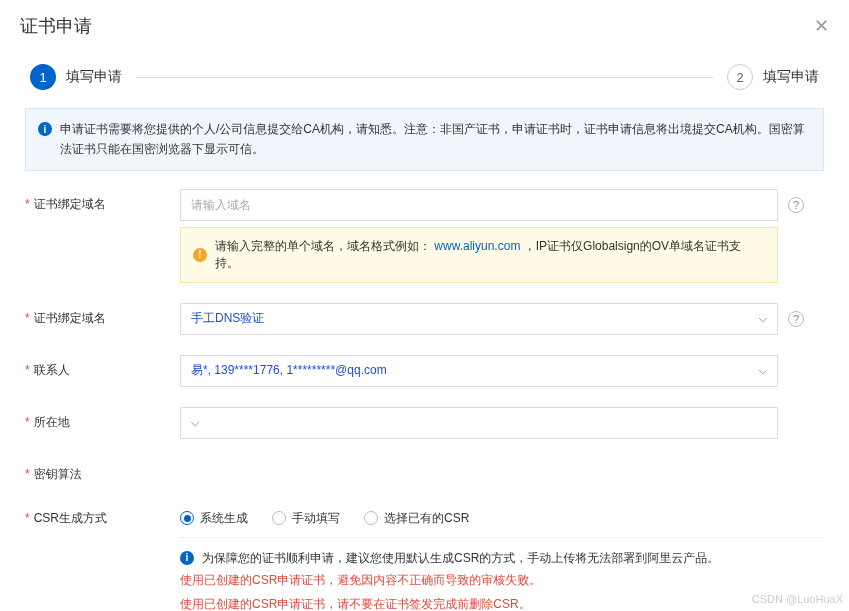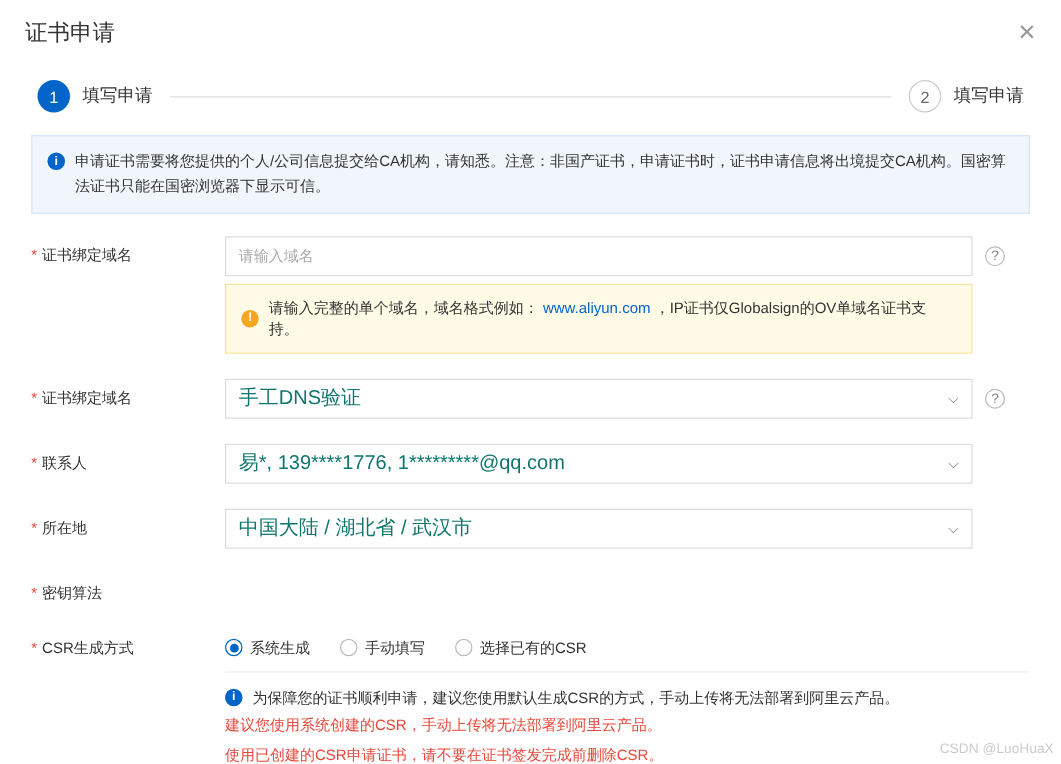--- a/index.html
+++ b/index.html
@@ -17,21 +17,21 @@
     .info-box { margin: 0 25px 18px; background: #f0f6fc; border: 1px solid #d6e6f7; padding: 10px 12px; display: flex; align-items: flex-start; gap: 8px; line-height: 1.7; }
     .info-icon { width: 14px; height: 14px; border-radius: 50%; background: #0064c8; color: #fff; display: inline-flex; align-items: center; justify-content: center; font-size: 10px; font-weight: bold; flex-shrink: 0; margin-top: 3px; }
     .form-row { display: flex; align-items: flex-start; padding: 0 25px; margin-bottom: 20px; }
     .form-label { width: 155px; padding-top: 7px; font-size: 12px; color: #333; }
     .req::before { content: "*"; color: #e84738; margin-right: 4px; }
     .form-field { flex: 1; position: relative; }
     .input-wrap { display: flex; align-items: center; gap: 10px; }
     .text-input { width: 100%; height: 32px; border: 1px solid #ddd; padding: 0 10px; font-size: 12px; color: #333; outline: none; }
     .text-input::placeholder { color: #aaa; }
     .select-box { width: 100%; height: 32px; border: 1px solid #ddd; padding: 0 10px; display: flex; align-items: center; justify-content: space-between; cursor: pointer; background: #fff; }
-    .select-text { color: #0f766e; font-size: 16px; }
+    .select-text { color: #1d4ed8; font-size: 12px; }
     .chevron { color: #888; font-size: 11px; }
     .help-icon { width: 16px; height: 16px; border: 1px solid #bbb; border-radius: 50%; display: inline-flex; align-items: center; justify-content: center; color: #888; font-size: 11px; flex-shrink: 0; cursor: pointer; }
     .field-full { width: 598px; }
     .warn-box { margin-top: 6px; background: #fffbe6; border: 1px solid #f7e6a1; padding: 10px 12px; display: flex; align-items: center; gap: 8px; font-size: 12px; }
     .warn-icon { width: 14px; height: 14px; border-radius: 50%; background: #f5a623; color: #fff; display: inline-flex; align-items: center; justify-content: center; font-size: 10px; font-weight: bold; flex-shrink: 0; }
     .link { color: #0064c8; }
     .radio-group { display: flex; align-items: center; gap: 24px; padding-top: 7px; }
     .radio-item { display: flex; align-items: center; gap: 6px; cursor: pointer; }
     .radio { width: 14px; height: 14px; border: 1px solid #0064c8; border-radius: 50%; display: inline-flex; align-items: center; justify-content: center; }
     .radio.off { border-color: #bbb; }
@@ -104,21 +104,20 @@
       <span class="select-text">易*, 139****1776, 1*********@qq.com</span>
       <span class="chevron">⌵</span>
     </div>
   </div>
 </div>
 
 <div class="form-row">
   <div class="form-label req">所在地</div>
   <div class="form-field">
     <div class="select-box field-full">
-      <span class="select-text">中国大陆 / 湖北省 / 武汉市</span>
       <span class="chevron">⌵</span>
     </div>
   </div>
 </div>
 
 <div class="form-row">
   <div class="form-label req">密钥算法</div>
 </div>
 
 <div class="form-row" style="margin-bottom:6px;">
@@ -136,19 +135,19 @@
       <div class="radio-item">
         <span class="radio off"></span>
         <span>选择已有的CSR</span>
       </div>
     </div>
     <div class="csr-hint">
       <div class="csr-info">
         <span class="info-icon">i</span>
         <span>为保障您的证书顺利申请，建议您使用默认生成CSR的方式，手动上传将无法部署到阿里云产品。</span>
       </div>
-      <div class="red-text">建议您使用系统创建的CSR，手动上传将无法部署到阿里云产品。</div>
+      <div class="red-text">使用已创建的CSR申请证书，避免因内容不正确而导致的审核失败。</div>
       <div class="red-text">使用已创建的CSR申请证书，请不要在证书签发完成前删除CSR。</div>
     </div>
   </div>
 </div>
 
 <div class="watermark">CSDN @LuoHuaX</div>
 
 </body></html>

